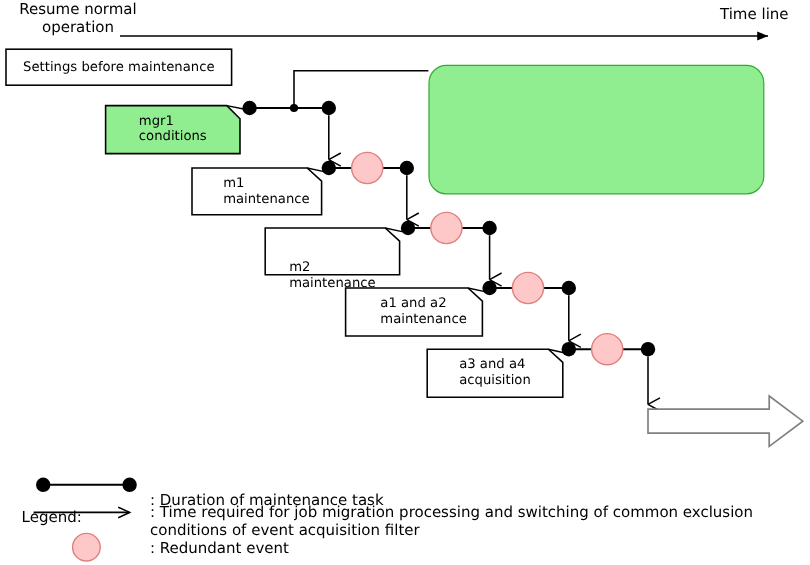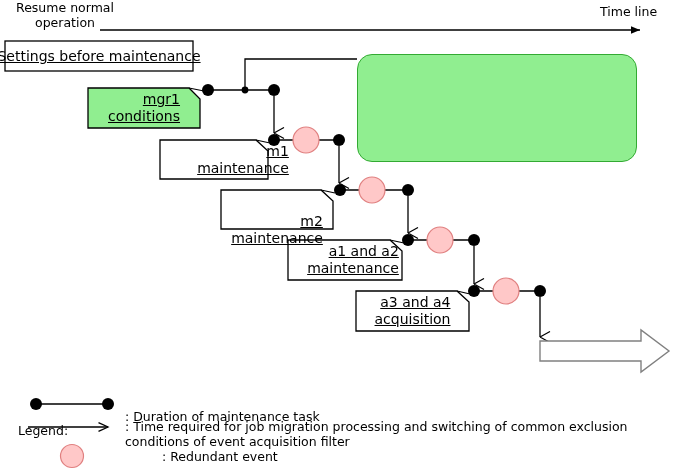--- a/index.html
+++ b/index.html
@@ -2,21 +2,21 @@
 <html><head>
 <meta charset="utf-8">
 <style>
   html,body{margin:0;padding:0;background:#ffffff;}
   body{width:675px;height:471px;position:relative;overflow:hidden;
        font-family:"DejaVu Sans","Liberation Sans",sans-serif;
        color:#000;-webkit-font-smoothing:none;}
   #stage{position:absolute;left:0;top:0;width:675px;height:471px;}
   svg.layer{position:absolute;left:0;top:0;width:675px;height:471px;overflow:visible;}
   .txt{position:absolute;white-space:pre;line-height:1.18;}
-  .boxlabel{font-size:14px;text-align:right;text-decoration:underline;}
+  .boxlabel{font-size:11px;text-align:left;}
   .timeline-label{font-size:12.5px;}
   .callout-text{position:absolute;font-size:12.5px;line-height:1.35;text-align:left;white-space:pre-line;}
   .legend-title{font-size:12.5px;}
   .legend-text{font-size:12.5px;line-height:1.2;white-space:pre-line;}
   .resume-text{font-size:12.5px;text-align:center;line-height:1.2;white-space:pre-line;}
 </style>
 </head>
 <body>
 
 <div id="stage">
@@ -109,21 +109,21 @@
     </g>
   </svg>
 
   <div class="txt timeline-label" style="left:600px;top:5px;">Time line</div>
 
   <div class="txt boxlabel" style="left:5px;top:41px;width:188px;height:30px;display:flex;align-items:center;justify-content:center;">Settings before maintenance</div>
 
   <div class="txt boxlabel" style="left:88px;top:88px;width:112px;height:40px;display:flex;flex-direction:column;align-items:center;justify-content:center;white-space:pre-line;">mgr1
 conditions</div>
 
-  <div class="txt boxlabel" style="left:160px;top:140px;width:124px;height:39px;display:flex;flex-direction:column;align-items:center;justify-content:center;white-space:pre-line;padding-left:21px;">m1
+  <div class="txt boxlabel" style="left:160px;top:140px;width:124px;height:39px;display:flex;flex-direction:column;align-items:center;justify-content:center;white-space:pre-line;">m1
 maintenance</div>
 
   <div class="txt boxlabel" style="left:221px;top:190px;width:112px;height:39px;display:flex;flex-direction:column;align-items:center;justify-content:center;white-space:pre-line;margin-top:20px;">m2
 maintenance</div>
 
   <div class="txt boxlabel" style="left:288px;top:240px;width:130px;height:40px;display:flex;flex-direction:column;align-items:center;justify-content:center;white-space:pre-line;">a1 and a2
 maintenance</div>
 
   <div class="txt boxlabel" style="left:356px;top:291px;width:113px;height:40px;display:flex;flex-direction:column;align-items:center;justify-content:center;white-space:pre-line;">a3 and a4
 acquisition</div>
@@ -133,15 +133,15 @@
   <div class="resume-text" style="left:540px;top:360px;width:130px;">Resume normal
 operation</div>
 
   <div class="txt legend-title" style="left:18px;top:383px;margin-top:41px;">Legend:</div>
 
   <div class="txt legend-text" style="left:125px;top:397px;margin-top:12px;">: Duration of maintenance task</div>
 
   <div class="txt legend-text" style="left:125px;top:419px;">: Time required for job migration processing and switching of common exclusion
 conditions of event acquisition filter</div>
 
-  <div class="txt legend-text" style="left:125px;top:449px;margin-left:37px;">: Redundant event</div>
+  <div class="txt legend-text" style="left:125px;top:449px;">: Redundant event</div>
 
 </div>
 
 </body></html>

